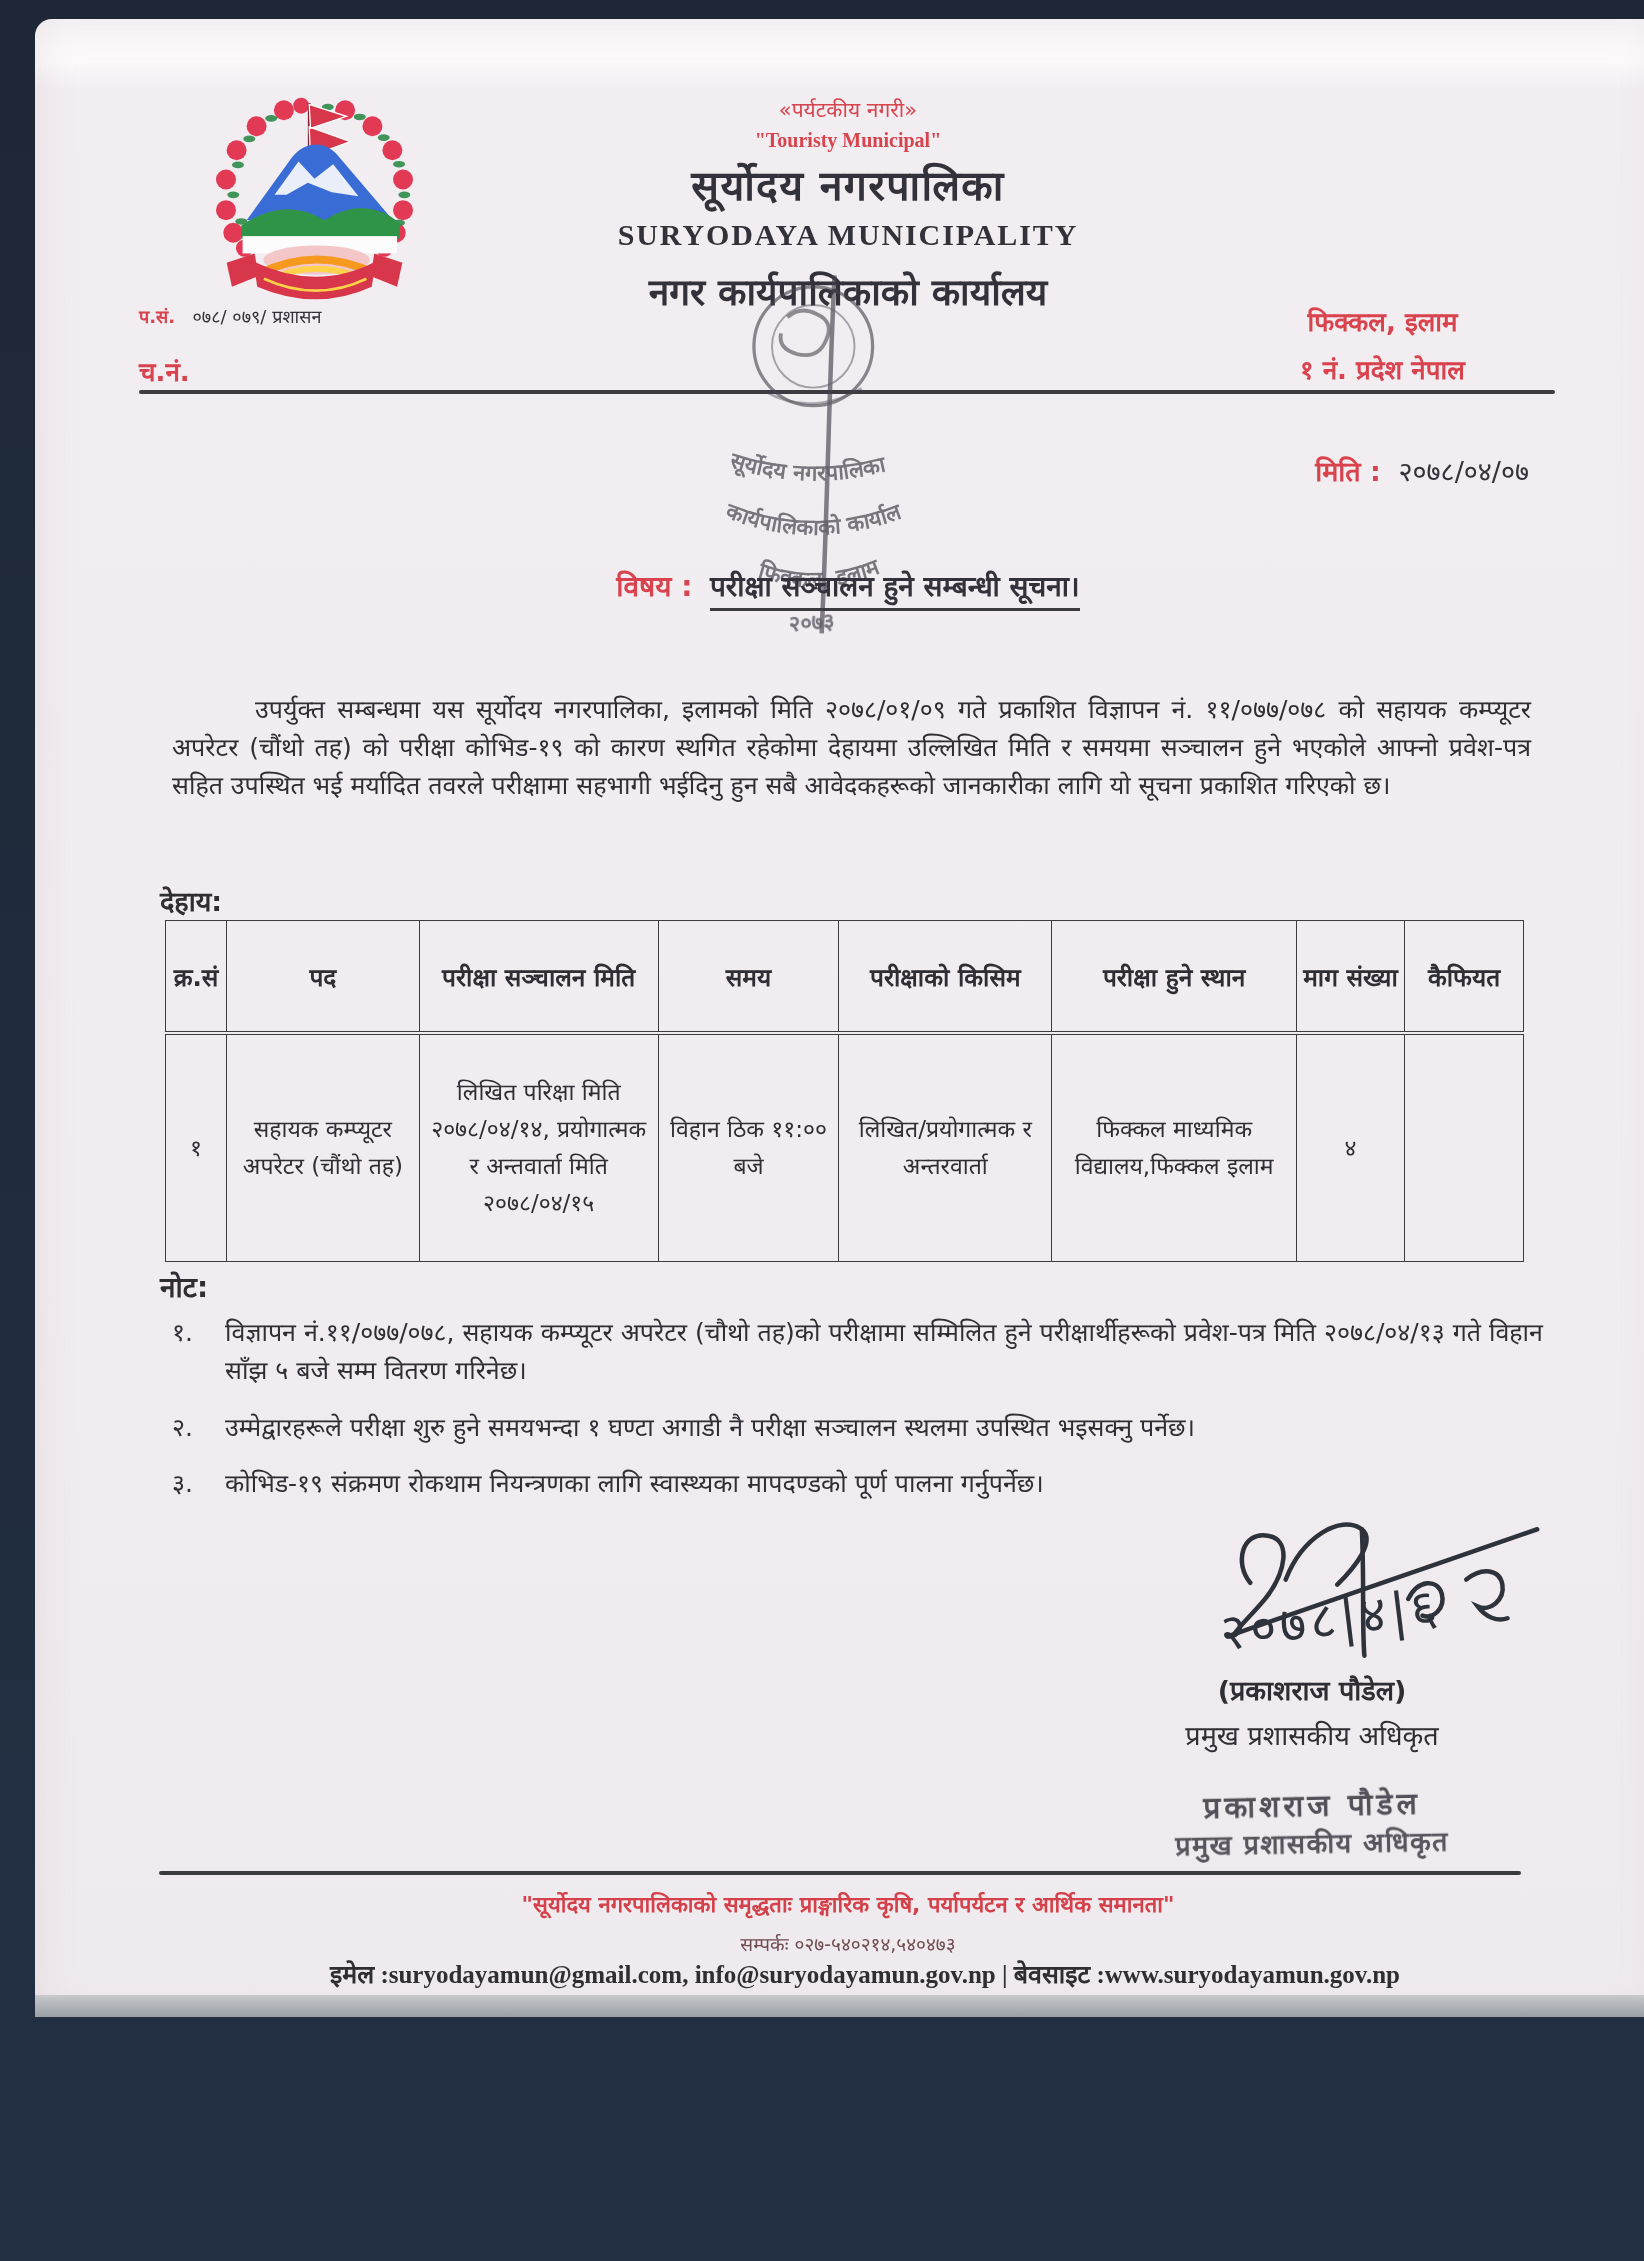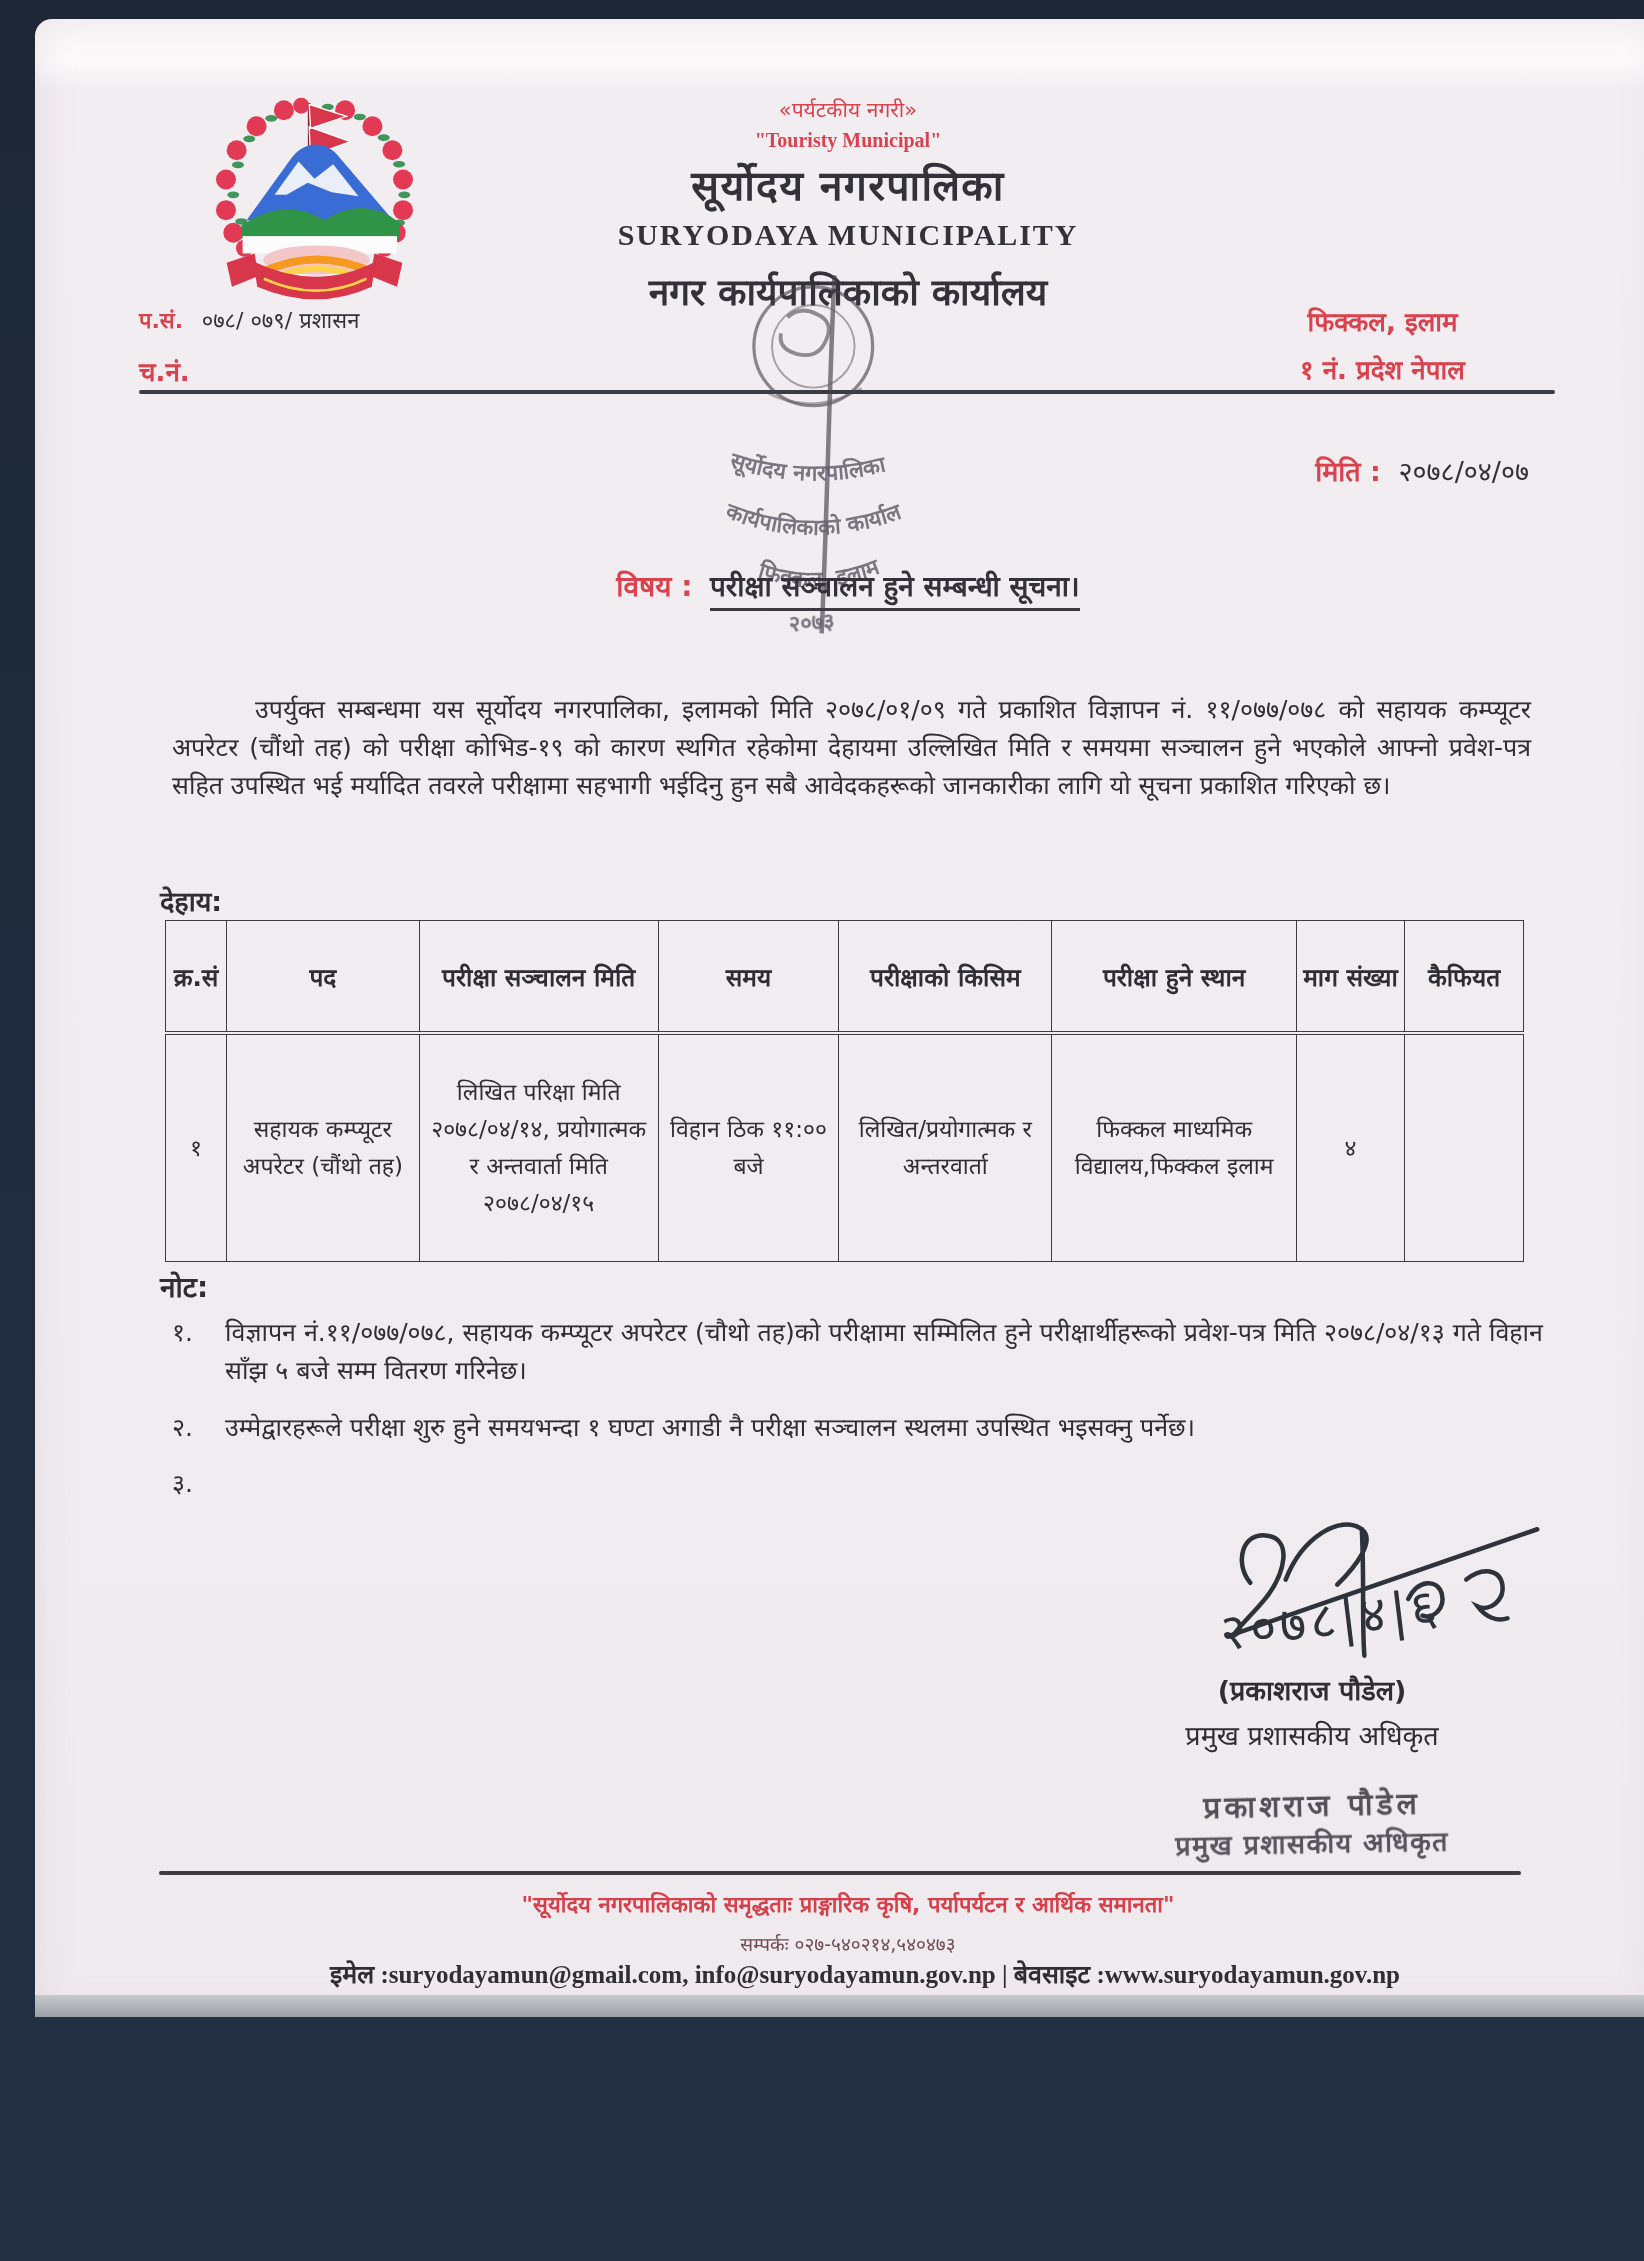--- a/index.html
+++ b/index.html
@@ -23,21 +23,21 @@
   .en-serif{font-family:"Liberation Serif","DejaVu Serif",serif;}
   .b{font-weight:bold;}
   .divider{height:3.9px;background:#3b3b41;border-radius:1.9px;}
   
   .tagline-np{top:76px;font-size:21px;}
   .tagline-en{top:110px;font-size:20px;font-weight:bold;}
   .muni-np{top:137px;font-size:41px;letter-spacing:1.3px;}
   .muni-en{top:199px;font-size:30px;letter-spacing:1.9px;}
   .office-np{top:246px;font-size:37px;}
   .office-en{top:311px;font-size:29px;letter-spacing:1.3px;}
-  .refline{left:104px;top:285px;font-size:22px;}
+  .refline{left:104px;top:285px;font-size:18px;}
   .chline{left:104px;top:334px;font-size:26px;}
   .placebox{right:143px;top:279px;width:271px;text-align:center;font-size:26px;line-height:48px;}
   .dateline{right:132px;top:433px;font-size:27px;}
   
   .subject{top:547px;font-size:28px;}
   .subject .us{border-bottom:3.2px solid #3a3a40;padding-bottom:5.2px;}
   
   .para{left:137px;top:672px;width:1359px;font-size:25px;line-height:1.52;text-align:justify;text-indent:83px;color:#2f2e35;}
   .dehaya{left:125px;top:863px;font-size:27px;color:#2f2e35;}
   
@@ -225,20 +225,21 @@
     <div class="note">
       <span class="nnum">१.</span>
       <span>विज्ञापन नं.११/०७७/०७८, सहायक कम्प्यूटर अपरेटर (चौथो तह)को परीक्षामा सम्मिलित हुने परीक्षार्थीहरूको प्रवेश-पत्र मिति २०७८/०४/१३ गते विहान साँझ ५ बजे सम्म वितरण गरिनेछ।</span>
     </div>
     <div class="note">
       <span class="nnum">२.</span>
       <span>उम्मेद्वारहरूले परीक्षा शुरु हुने समयभन्दा १ घण्टा अगाडी नै परीक्षा सञ्चालन स्थलमा उपस्थित भइसक्नु पर्नेछ।</span>
     </div>
     <div class="note">
       <span class="nnum">३.</span>
+      <span>कोभिड-१९ संक्रमण रोकथाम नियन्त्रणका लागि स्वास्थ्यका मापदण्डको पूर्ण पालना गर्नुपर्नेछ।</span>
     </div>
   </div>
 
   <svg class="abs sigsvg" width="374" height="168" viewBox="0 0 580 260">
     <g stroke="#2e323a" stroke-width="7" fill="none" stroke-linecap="round">
       <path d="M95,125 C70,95 82,45 122,52 C160,58 150,110 118,150 C100,172 80,190 70,205"></path>
       <path d="M150,120 C175,55 235,18 268,42 C290,60 258,100 230,128"></path>
       <path d="M60,208 L540,42"></path>
       <path d="M268,42 C272,120 268,190 272,238"></path>
       <path d="M340,150 C355,120 385,118 392,142 C398,165 378,182 362,176"></path>

